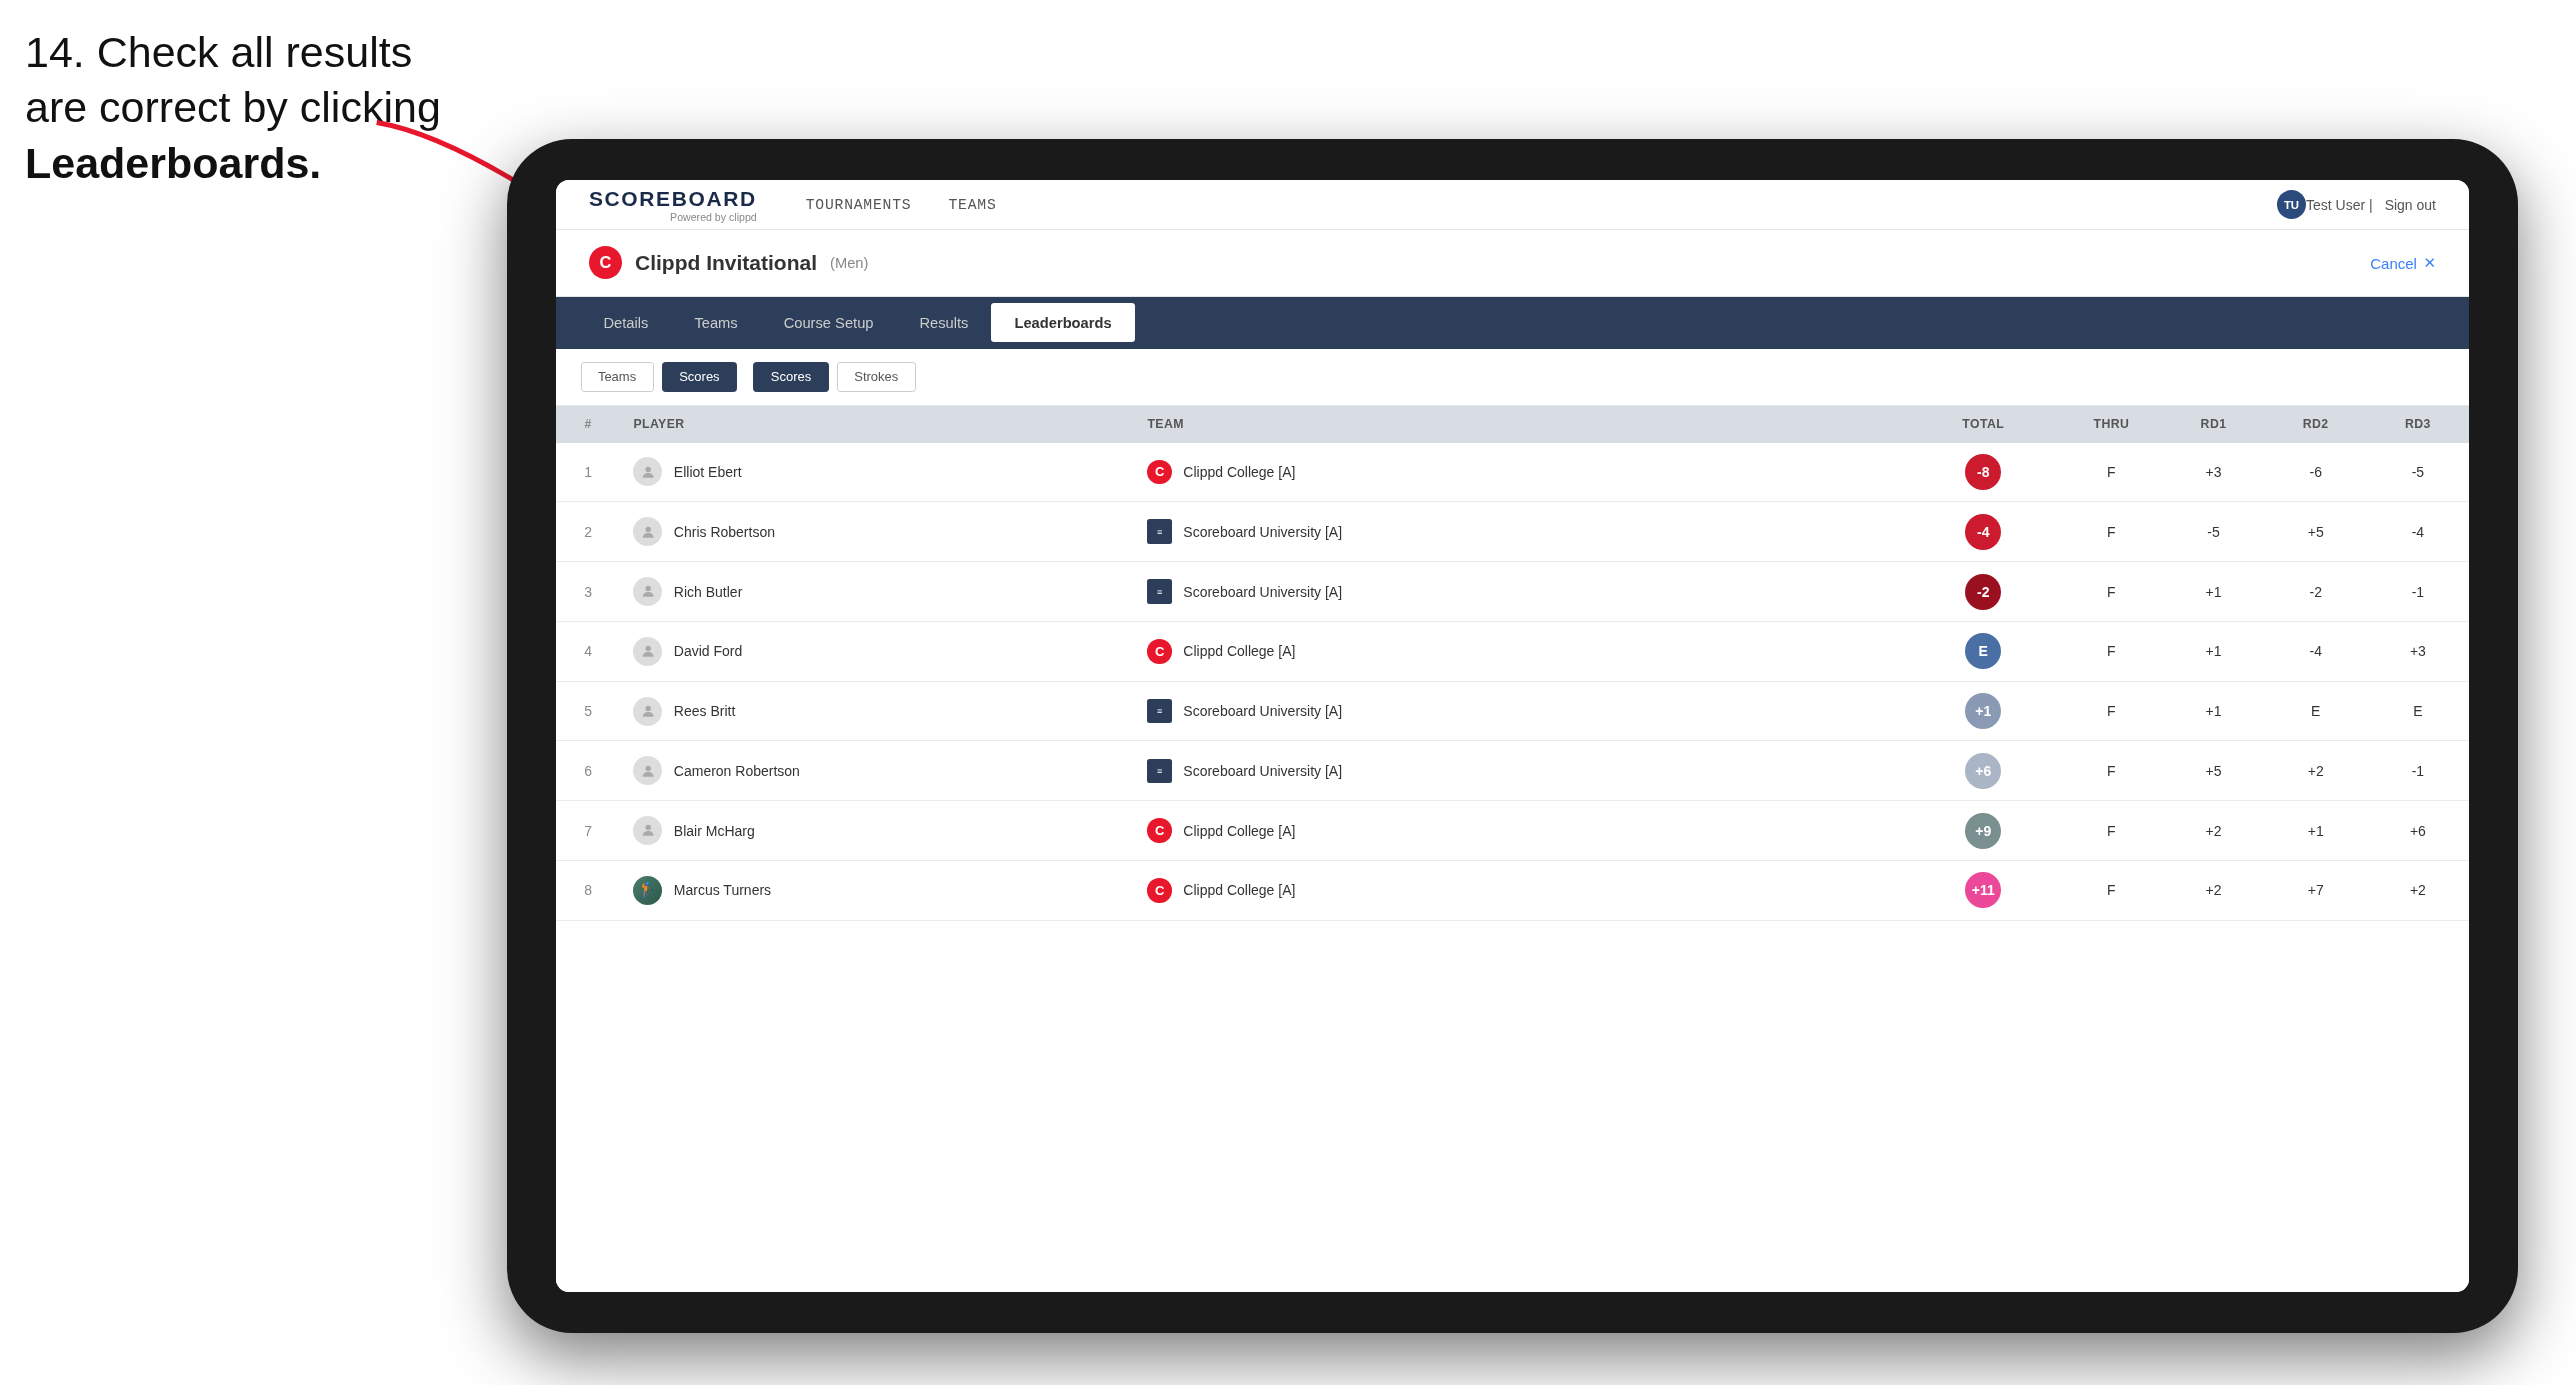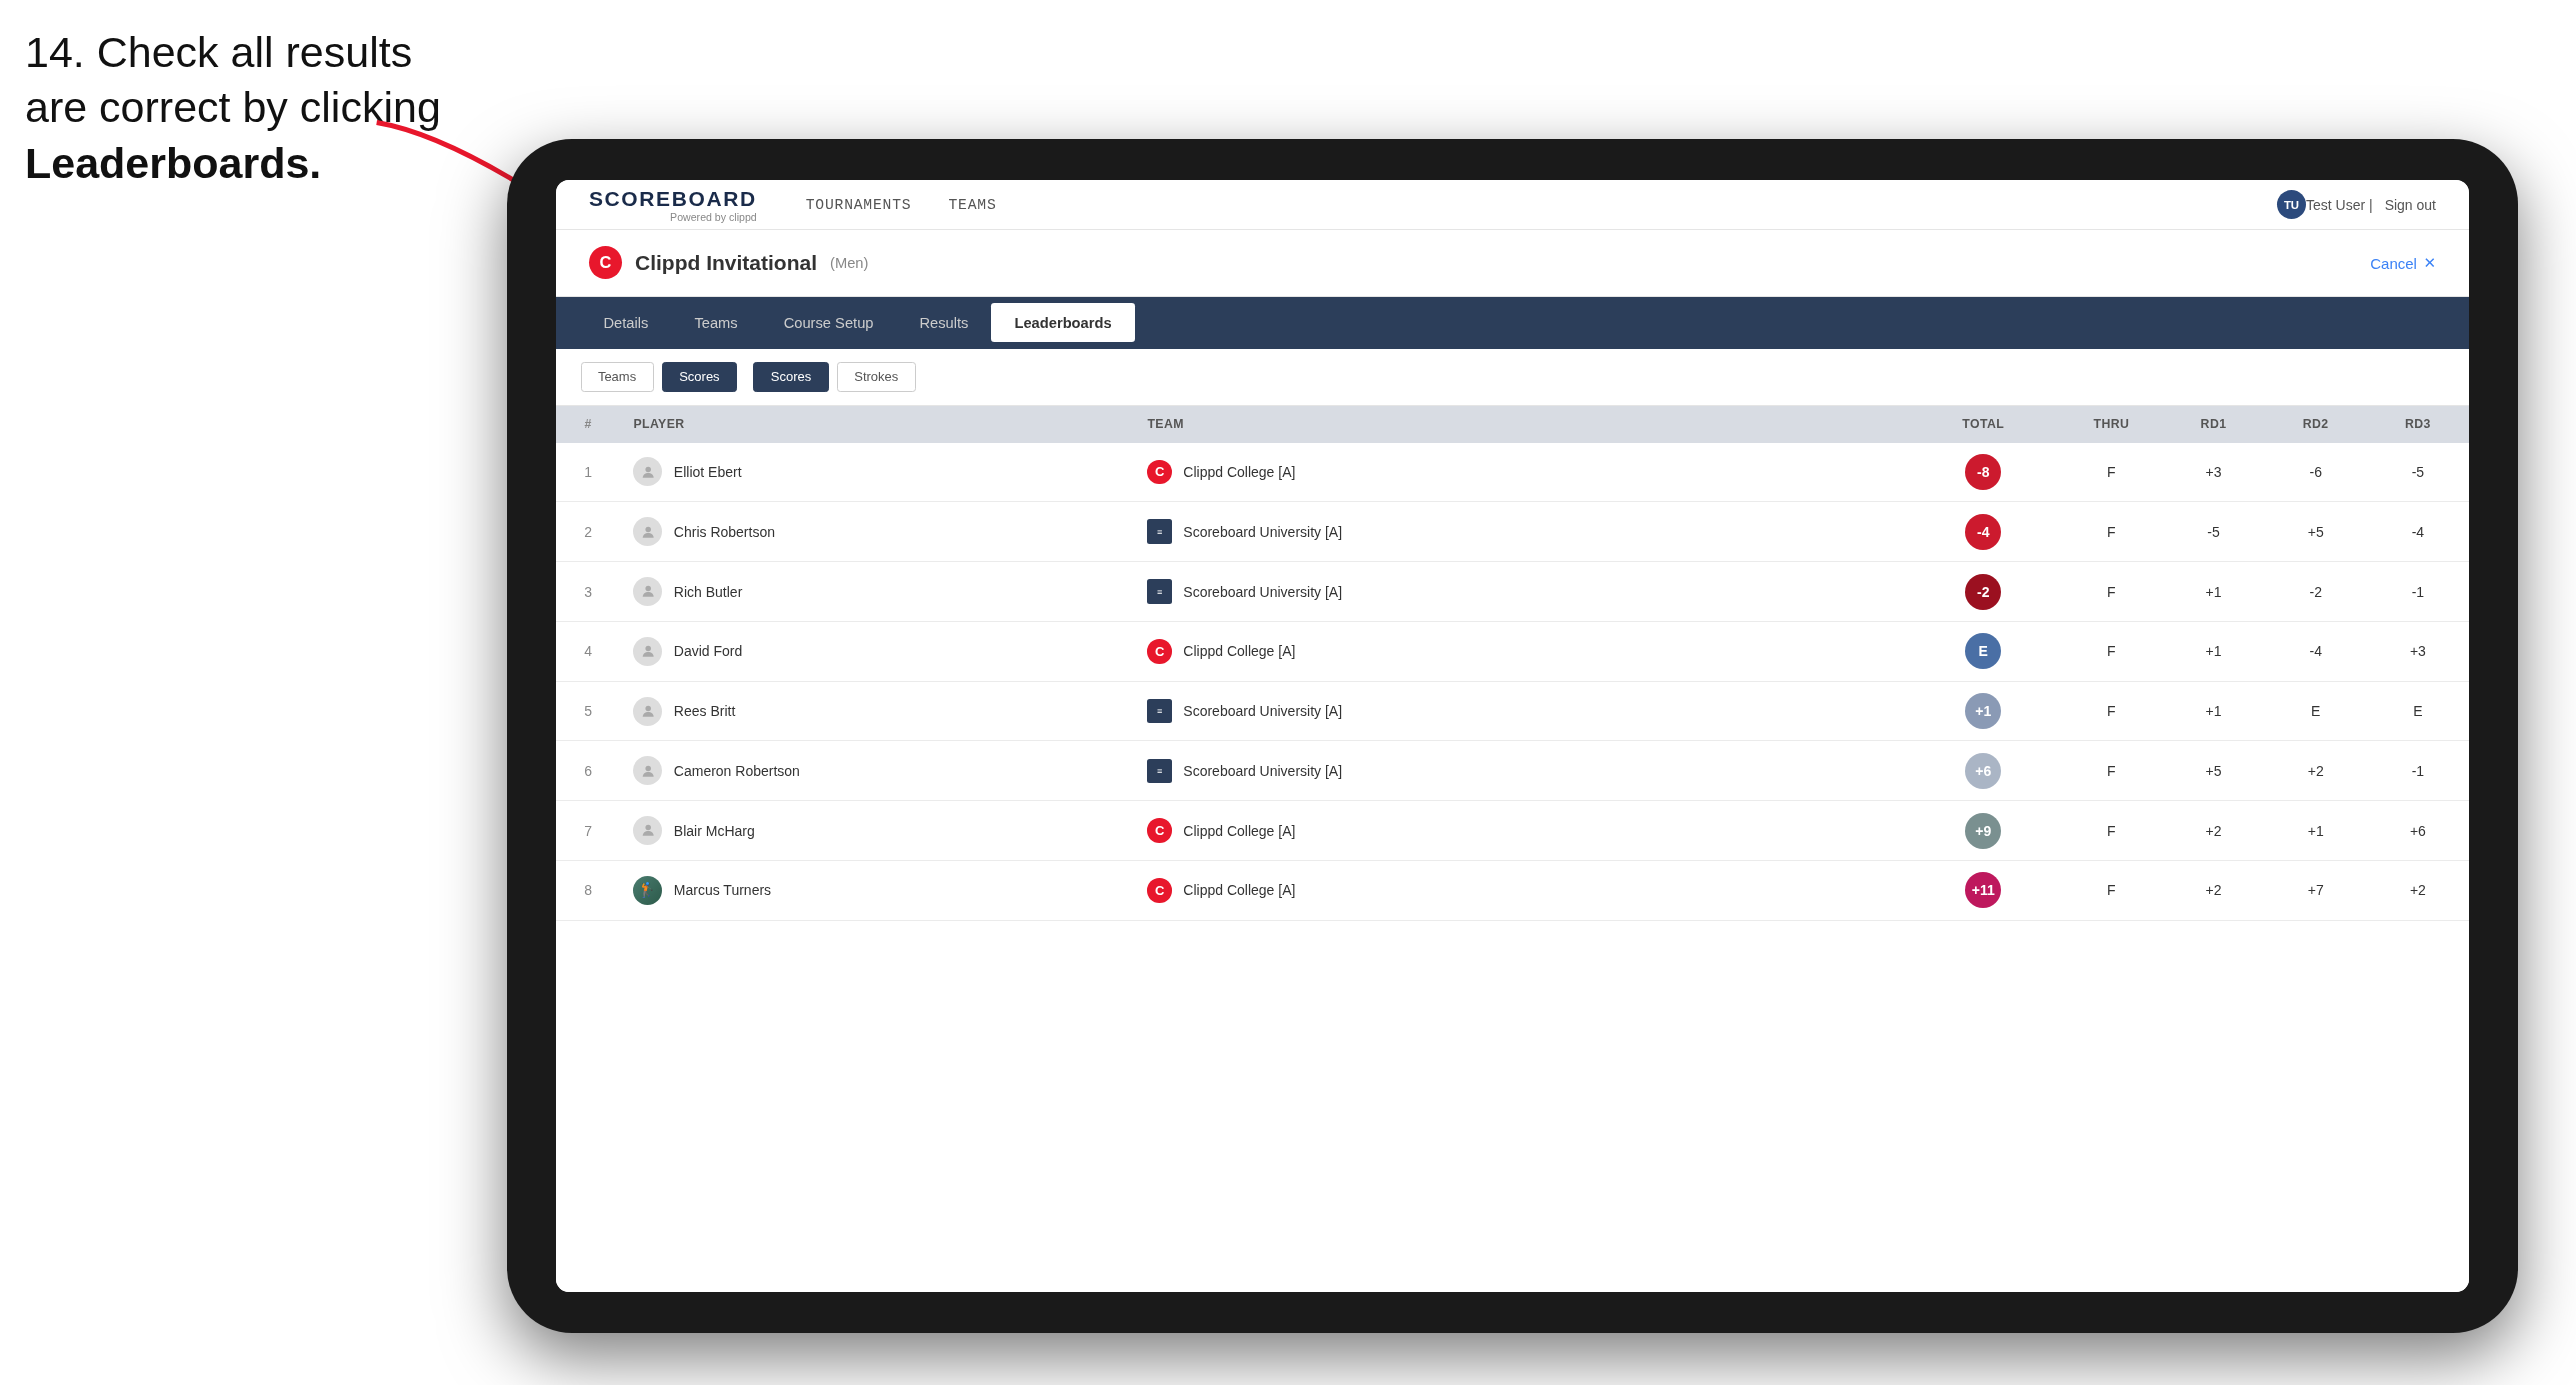--- a/index.html
+++ b/index.html
@@ -321,21 +321,21 @@
       font-size: 14px;
       font-weight: 700;
       color: white;
     }
     .badge-red { background: #cc1a2e; }
     .badge-dark-red { background: #9b1020; }
     .badge-blue-dark { background: #4a6fa5; }
     .badge-gray { background: #8a9ab5; }
     .badge-light-gray { background: #aab5c5; }
     .badge-green-gray { background: #7a9090; }
-    .badge-orange-gray { background: #be185d; }
+    .badge-orange-gray { background: #ec4899; }
   </style>
 </head>
 <body>
 
 <div class="instruction">
   <span>14. Check all results</span><br>
   <span>are correct by clicking</span><br>
   <strong>Leaderboards.</strong>
 </div>
 

